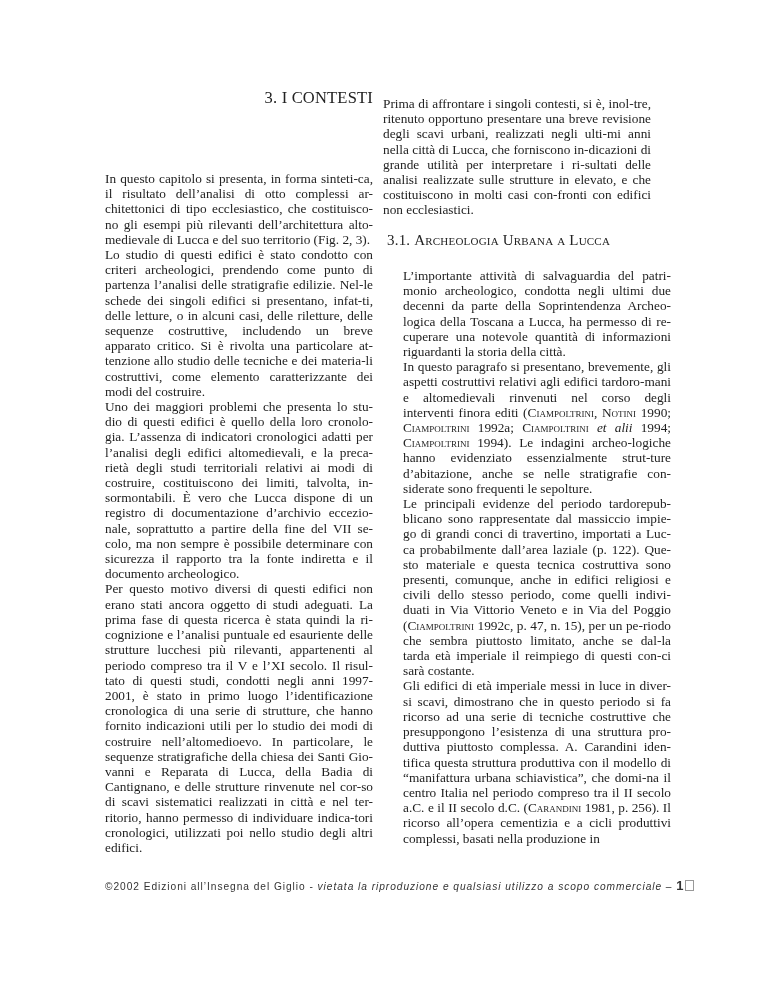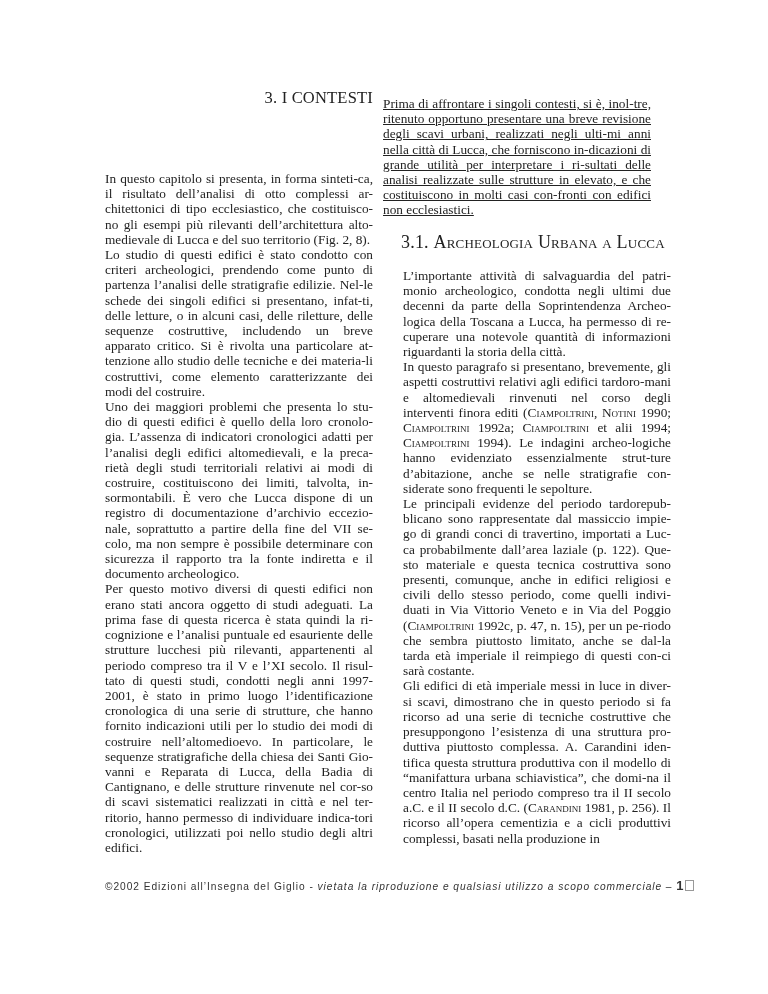--- a/index.html
+++ b/index.html
@@ -10,49 +10,49 @@
   }
   .chapter-title {
     position: absolute; left: 105px; width: 268px; top: 88px;
     text-align: right; font-size: 16.5px; letter-spacing: 0.2px;
   }
   .col {
     position: absolute; font-size: 13.3px; line-height: 15.2px;
     text-align: justify; hyphens: manual;
   }
   .col-left { left: 105px; width: 268px; top: 171px; }
-  .col-right-top { left: 383px; width: 268px; top: 96px; text-decoration: underline; }
+  .col-right-top { left: 383px; width: 268px; top: 96px; }
   .section-heading {
-    position: absolute; left: 401px; top: 232px; width: 300px;
-    font-size: 18px; letter-spacing: 0.2px;
+    position: absolute; left: 387px; top: 232px; width: 300px;
+    font-size: 15px; letter-spacing: 0.2px;
   }
   .col-right-main { left: 383px; width: 268px; top: 268px; margin-left: 20px; }
   .col p { margin: 0; }
   .sc { font-variant: small-caps; }
-  .it { }
+  .it { font-style: italic; }
   sup { font-size: 8px; line-height: 0; vertical-align: 5px; }
   .footer {
     position: absolute; left: 105px; top: 878px; width: 580px;
     font-family: "Liberation Sans", "DejaVu Sans", sans-serif;
     font-size: 10.2px; letter-spacing: 0.95px; color: #333; white-space: nowrap;
   }
   .footer .it { font-style: italic; }
   .footer .page-num { font-weight: bold; font-size: 13px; letter-spacing: 0; }
   .footer .box-glyph {
     display: inline-block; width: 7px; height: 9px; border: 1px solid #999;
     vertical-align: -1px; margin-left: 1px;
   }
 </style>
 </head>
 <body>
 
 <div class="chapter-title">3. I CONTESTI</div>
 
 <div class="col col-left">
-  <p>In questo capitolo si presenta, in forma sinteti-ca, il risultato dell’analisi di otto complessi ar-chitettonici di tipo ecclesiastico, che costituisco-no gli esempi più rilevanti dell’architettura alto-medievale di Lucca e del suo territorio (Fig. 2, 8).</p>
+  <p>In questo capitolo si presenta, in forma sinteti-ca, il risultato dell’analisi di otto complessi ar-chitettonici di tipo ecclesiastico, che costituisco-no gli esempi più rilevanti dell’architettura alto-medievale di Lucca e del suo territorio (Fig. 2, 3).</p>
   <p>Lo studio di questi edifici è stato condotto con criteri archeologici, prendendo come punto di partenza l’analisi delle stratigrafie edilizie. Nel-le schede dei singoli edifici si presentano, infat-ti, delle letture, o in alcuni casi, delle riletture, delle sequenze costruttive, includendo un breve apparato critico. Si è rivolta una particolare at-tenzione allo studio delle tecniche e dei materia-li costruttivi, come elemento caratterizzante dei modi del costruire.</p>
   <p>Uno dei maggiori problemi che presenta lo stu-dio di questi edifici è quello della loro cronolo-gia. L’assenza di indicatori cronologici adatti per l’analisi degli edifici altomedievali, e la preca-rietà degli studi territoriali relativi ai modi di costruire, costituiscono dei limiti, talvolta, in-sormontabili. È vero che Lucca dispone di un registro di documentazione d’archivio eccezio-nale, soprattutto a partire della fine del VII se-colo, ma non sempre è possibile determinare con sicurezza il rapporto tra la fonte indiretta e il documento archeologico.</p>
   <p>Per questo motivo diversi di questi edifici non erano stati ancora oggetto di studi adeguati. La prima fase di questa ricerca è stata quindi la ri-cognizione e l’analisi puntuale ed esauriente delle strutture lucchesi più rilevanti, appartenenti al periodo compreso tra il V e l’XI secolo. Il risul-tato di questi studi, condotti negli anni 1997-2001, è stato in primo luogo l’identificazione cronologica di una serie di strutture, che hanno fornito indicazioni utili per lo studio dei modi di costruire nell’altomedioevo. In particolare, le sequenze stratigrafiche della chiesa dei Santi Gio-vanni e Reparata di Lucca, della Badia di Cantignano, e delle strutture rinvenute nel cor-so di scavi sistematici realizzati in città e nel ter-ritorio, hanno permesso di individuare indica-tori cronologici, utilizzati poi nello studio degli altri edifici.</p>
 </div>
 
 <div class="col col-right-top">
   <p>Prima di affrontare i singoli contesti, si è, inol-tre, ritenuto opportuno presentare una breve revisione degli scavi urbani, realizzati negli ulti-mi anni nella città di Lucca, che forniscono in-dicazioni di grande utilità per interpretare i ri-sultati delle analisi realizzate sulle strutture in elevato, e che costituiscono in molti casi con-fronti con edifici non ecclesiastici.</p>
 </div>
 
 <div class="section-heading">

